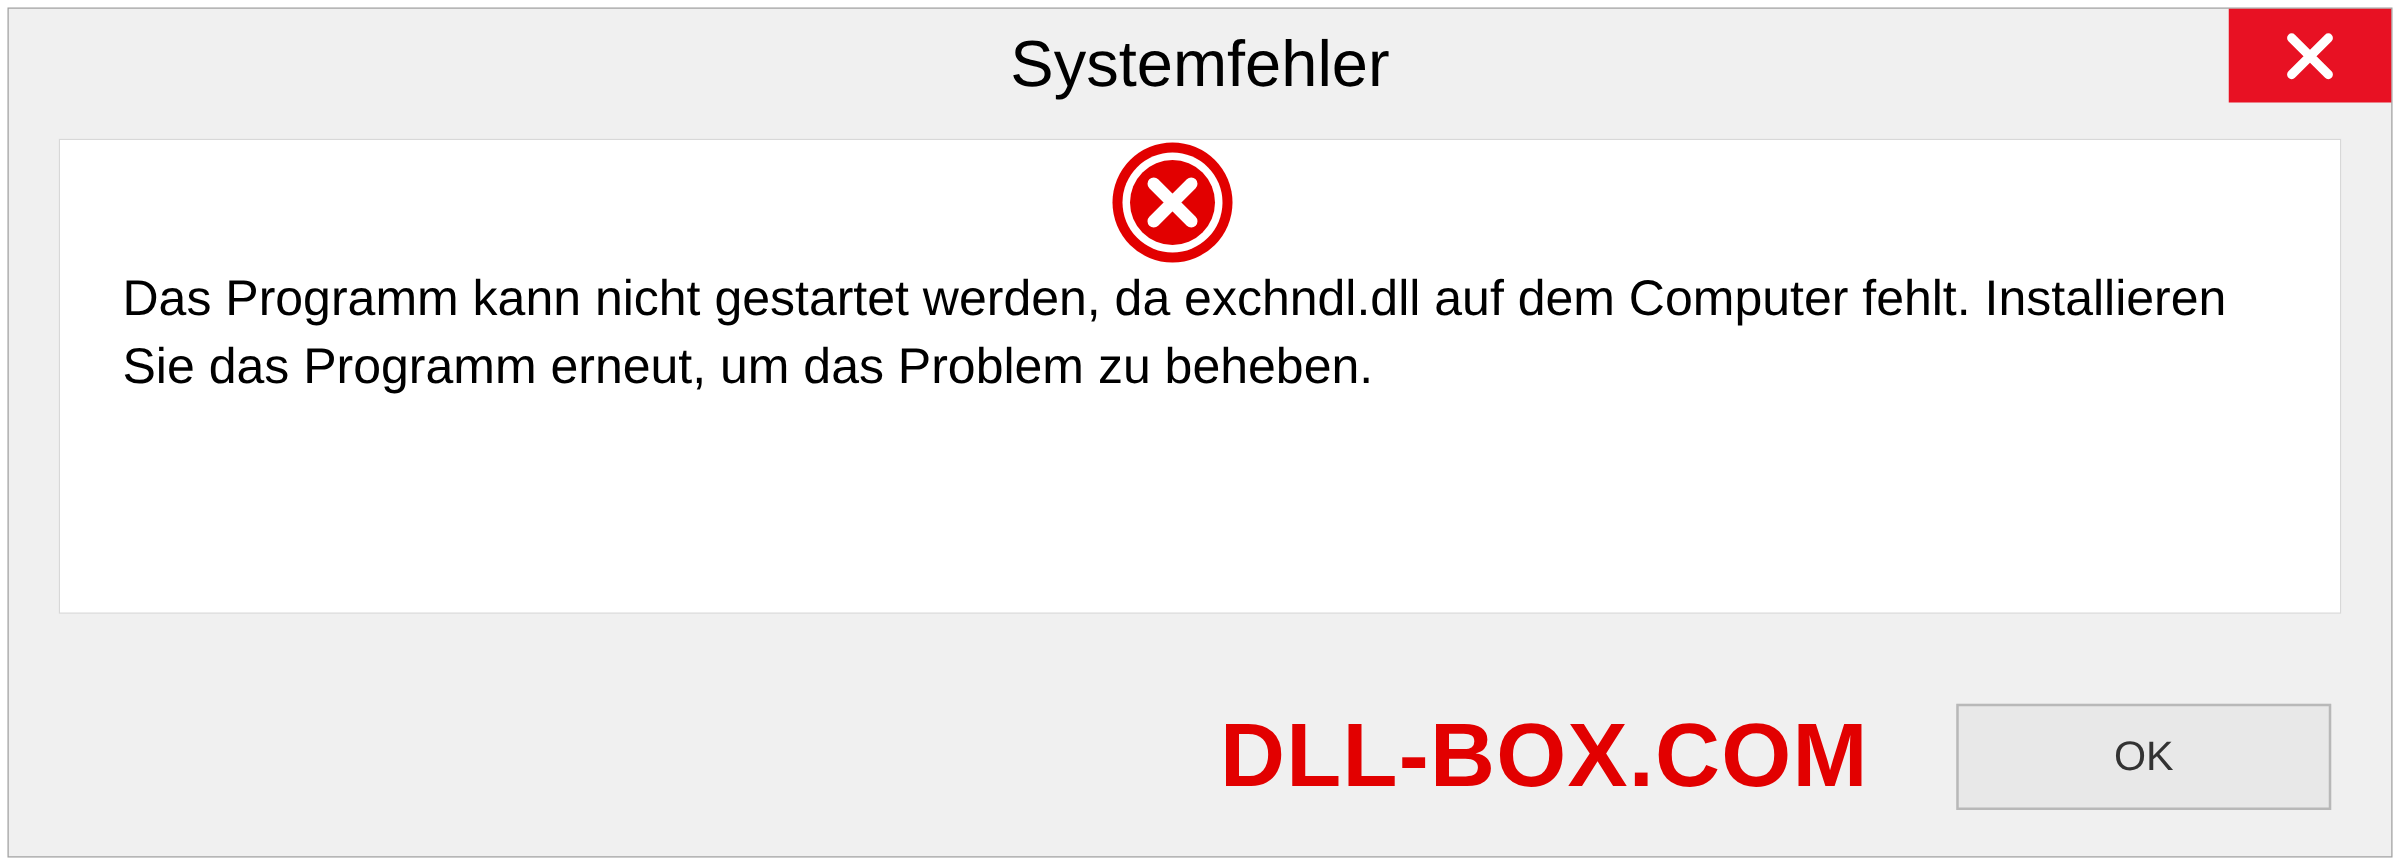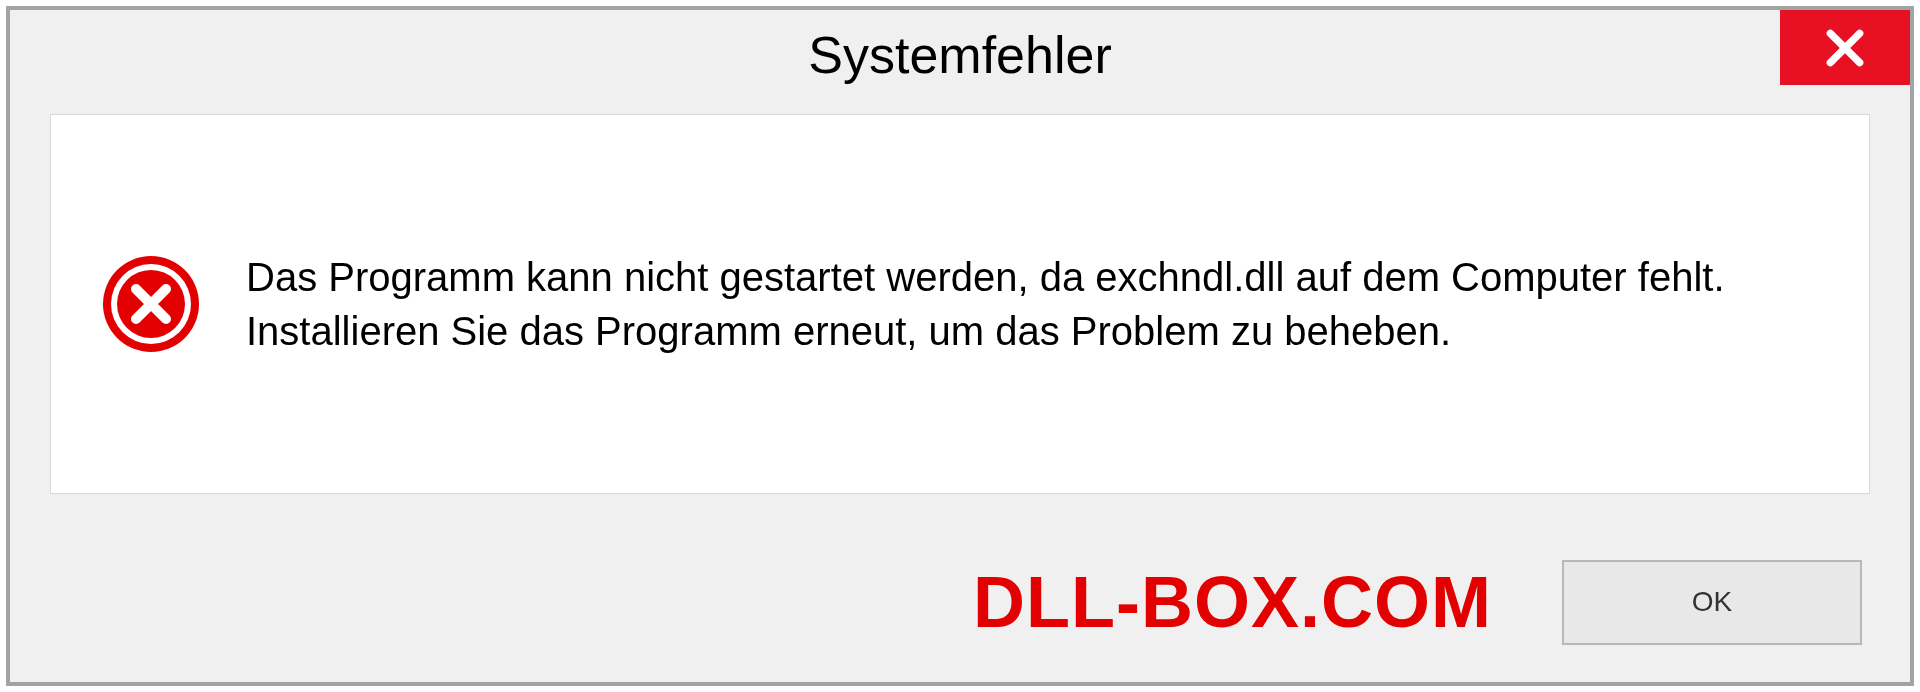--- a/index.html
+++ b/index.html
@@ -14,21 +14,21 @@
       height: 692px;
       position: relative;
     }
     .dialog {
       position: absolute;
       top: 6px;
       left: 6px;
       right: 6px;
       bottom: 6px;
       background: #f0f0f0;
-      border: 4px solid #a3a3a3;
+      border: 1px solid #a3a3a3;
     }
     .titlebar {
       height: 90px;
       display: flex;
       align-items: center;
       justify-content: center;
       position: relative;
     }
     .title {
       font-size: 52px;
@@ -52,20 +52,21 @@
       height: 44px;
     }
     .content-panel {
       margin: 14px 40px 0 40px;
       background: #ffffff;
       border: 1px solid #d8d8d8;
       height: 380px;
       display: flex;
       align-items: center;
       padding: 0 50px;
+      flex-direction: column;
     }
     .error-icon {
       flex-shrink: 0;
       width: 100px;
       height: 100px;
       margin-right: 45px;
     }
     .message {
       font-size: 40px;
       line-height: 1.35;
@@ -89,21 +90,21 @@
       color: #e20000;
       letter-spacing: 1px;
       margin-right: 70px;
       font-family: Arial, sans-serif;
     }
     .ok-button {
       width: 300px;
       height: 85px;
       background: #e8e8e8;
       border: 2px solid #b8b8b8;
-      font-size: 28px;
+      font-size: 33px;
       color: #333;
       cursor: pointer;
       display: flex;
       align-items: center;
       justify-content: center;
       font-family: inherit;
     }
   </style>
 </head>
 <body>

